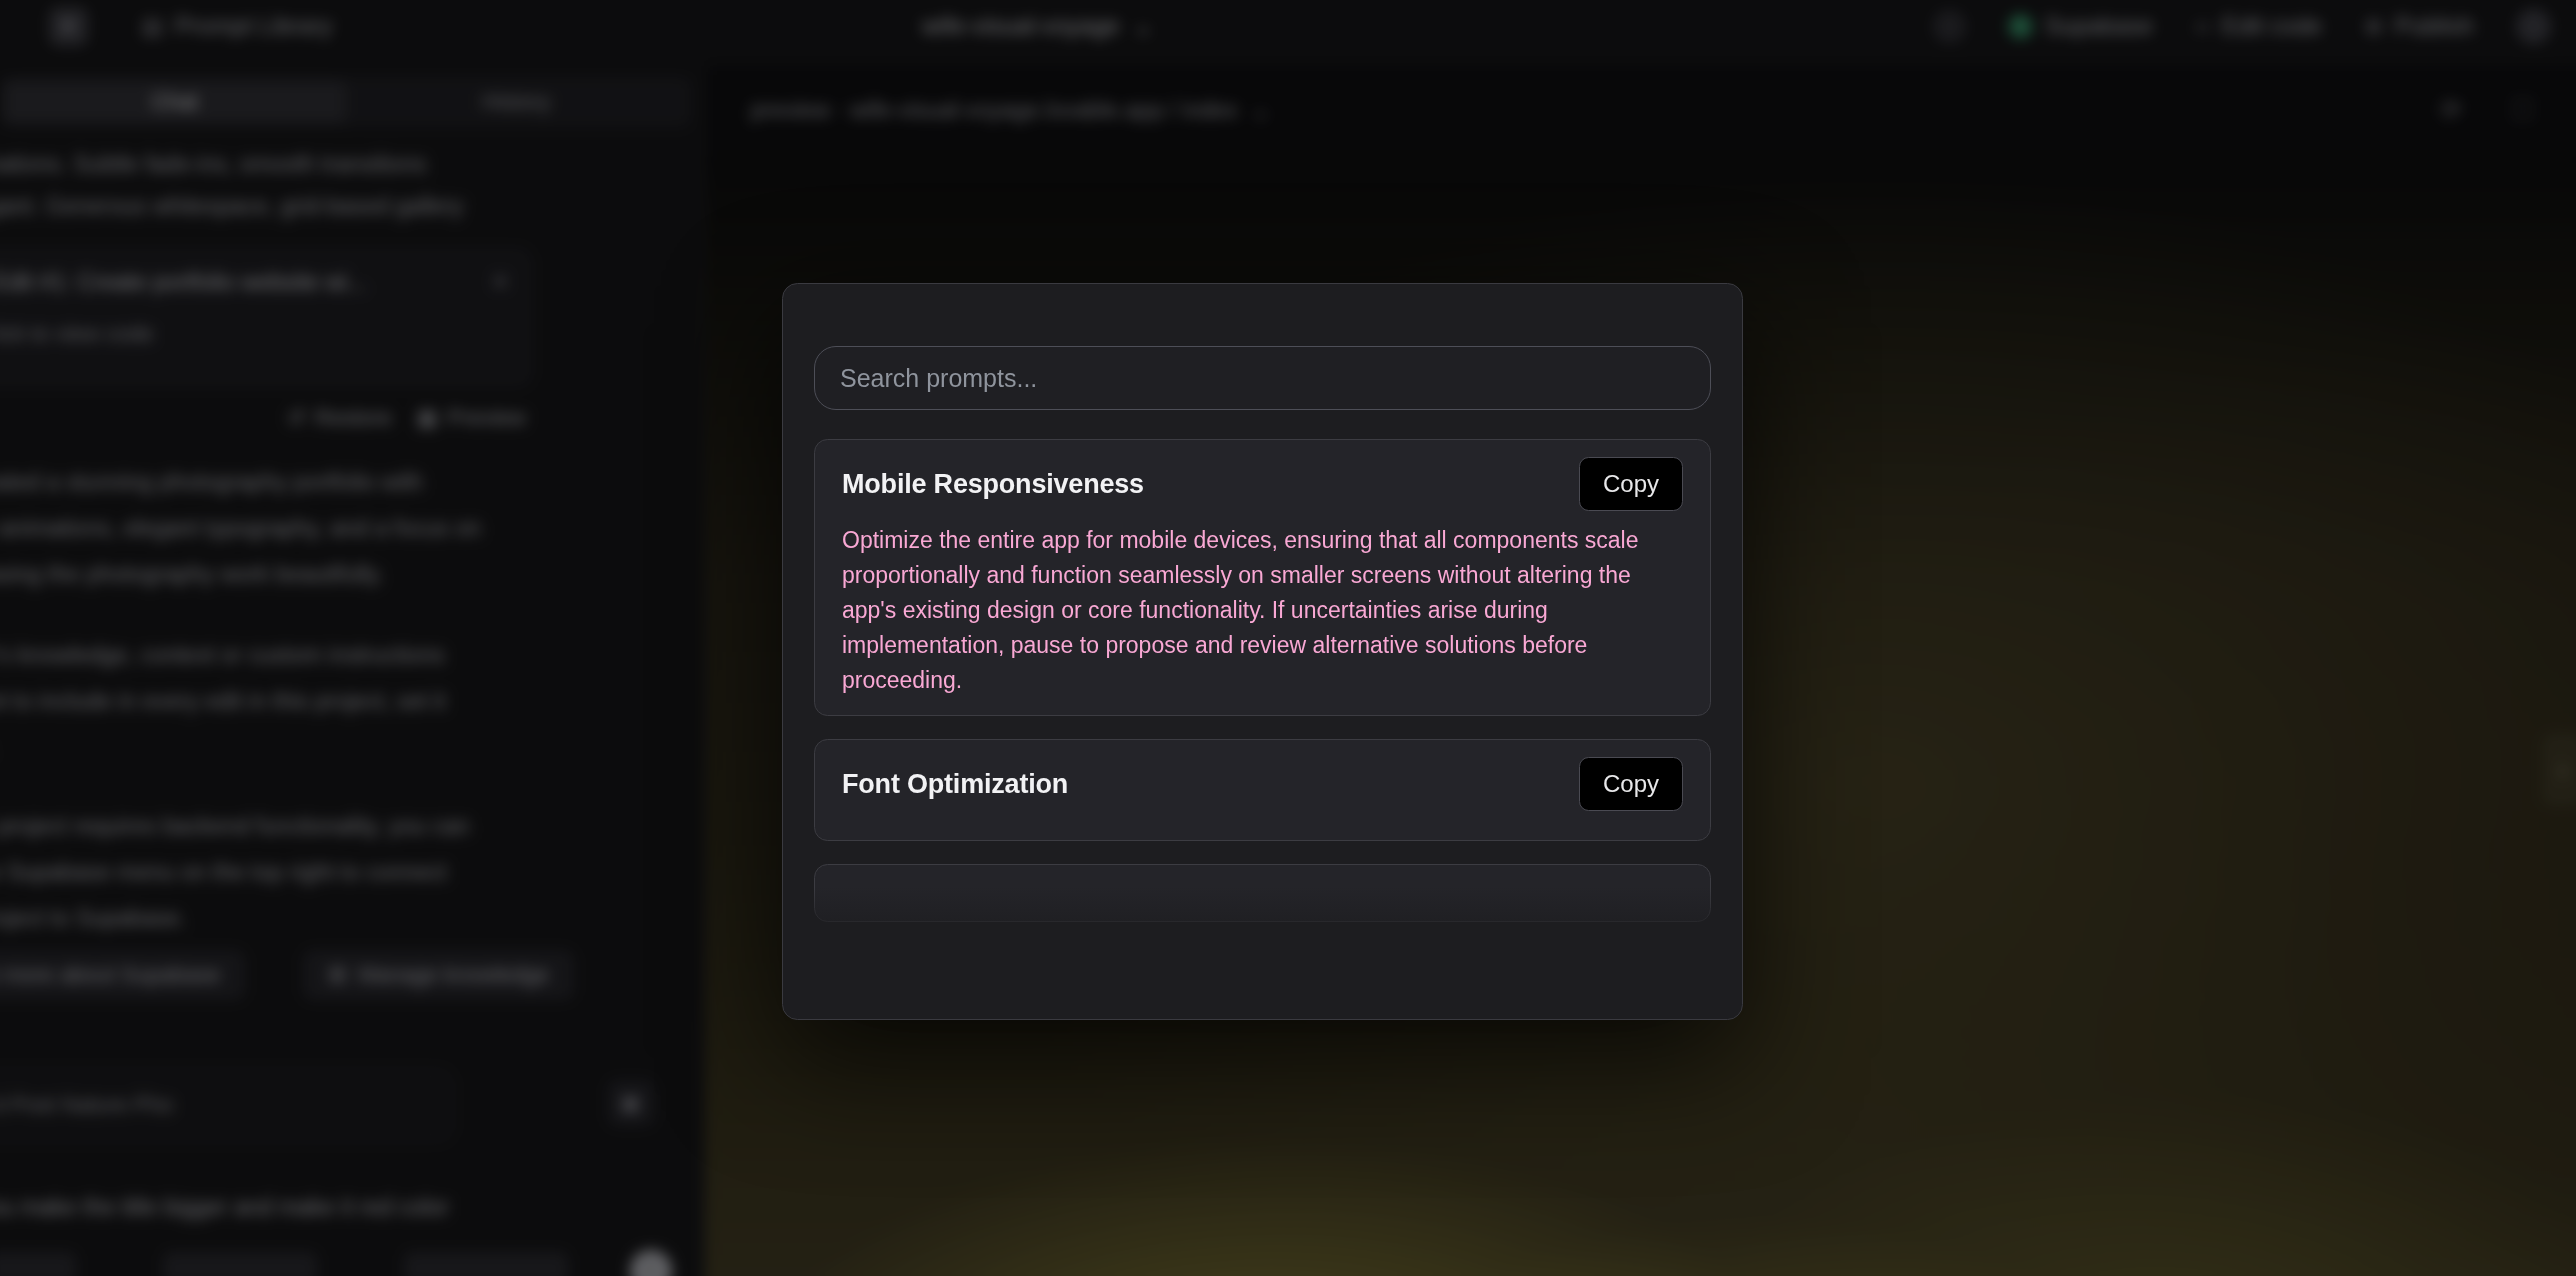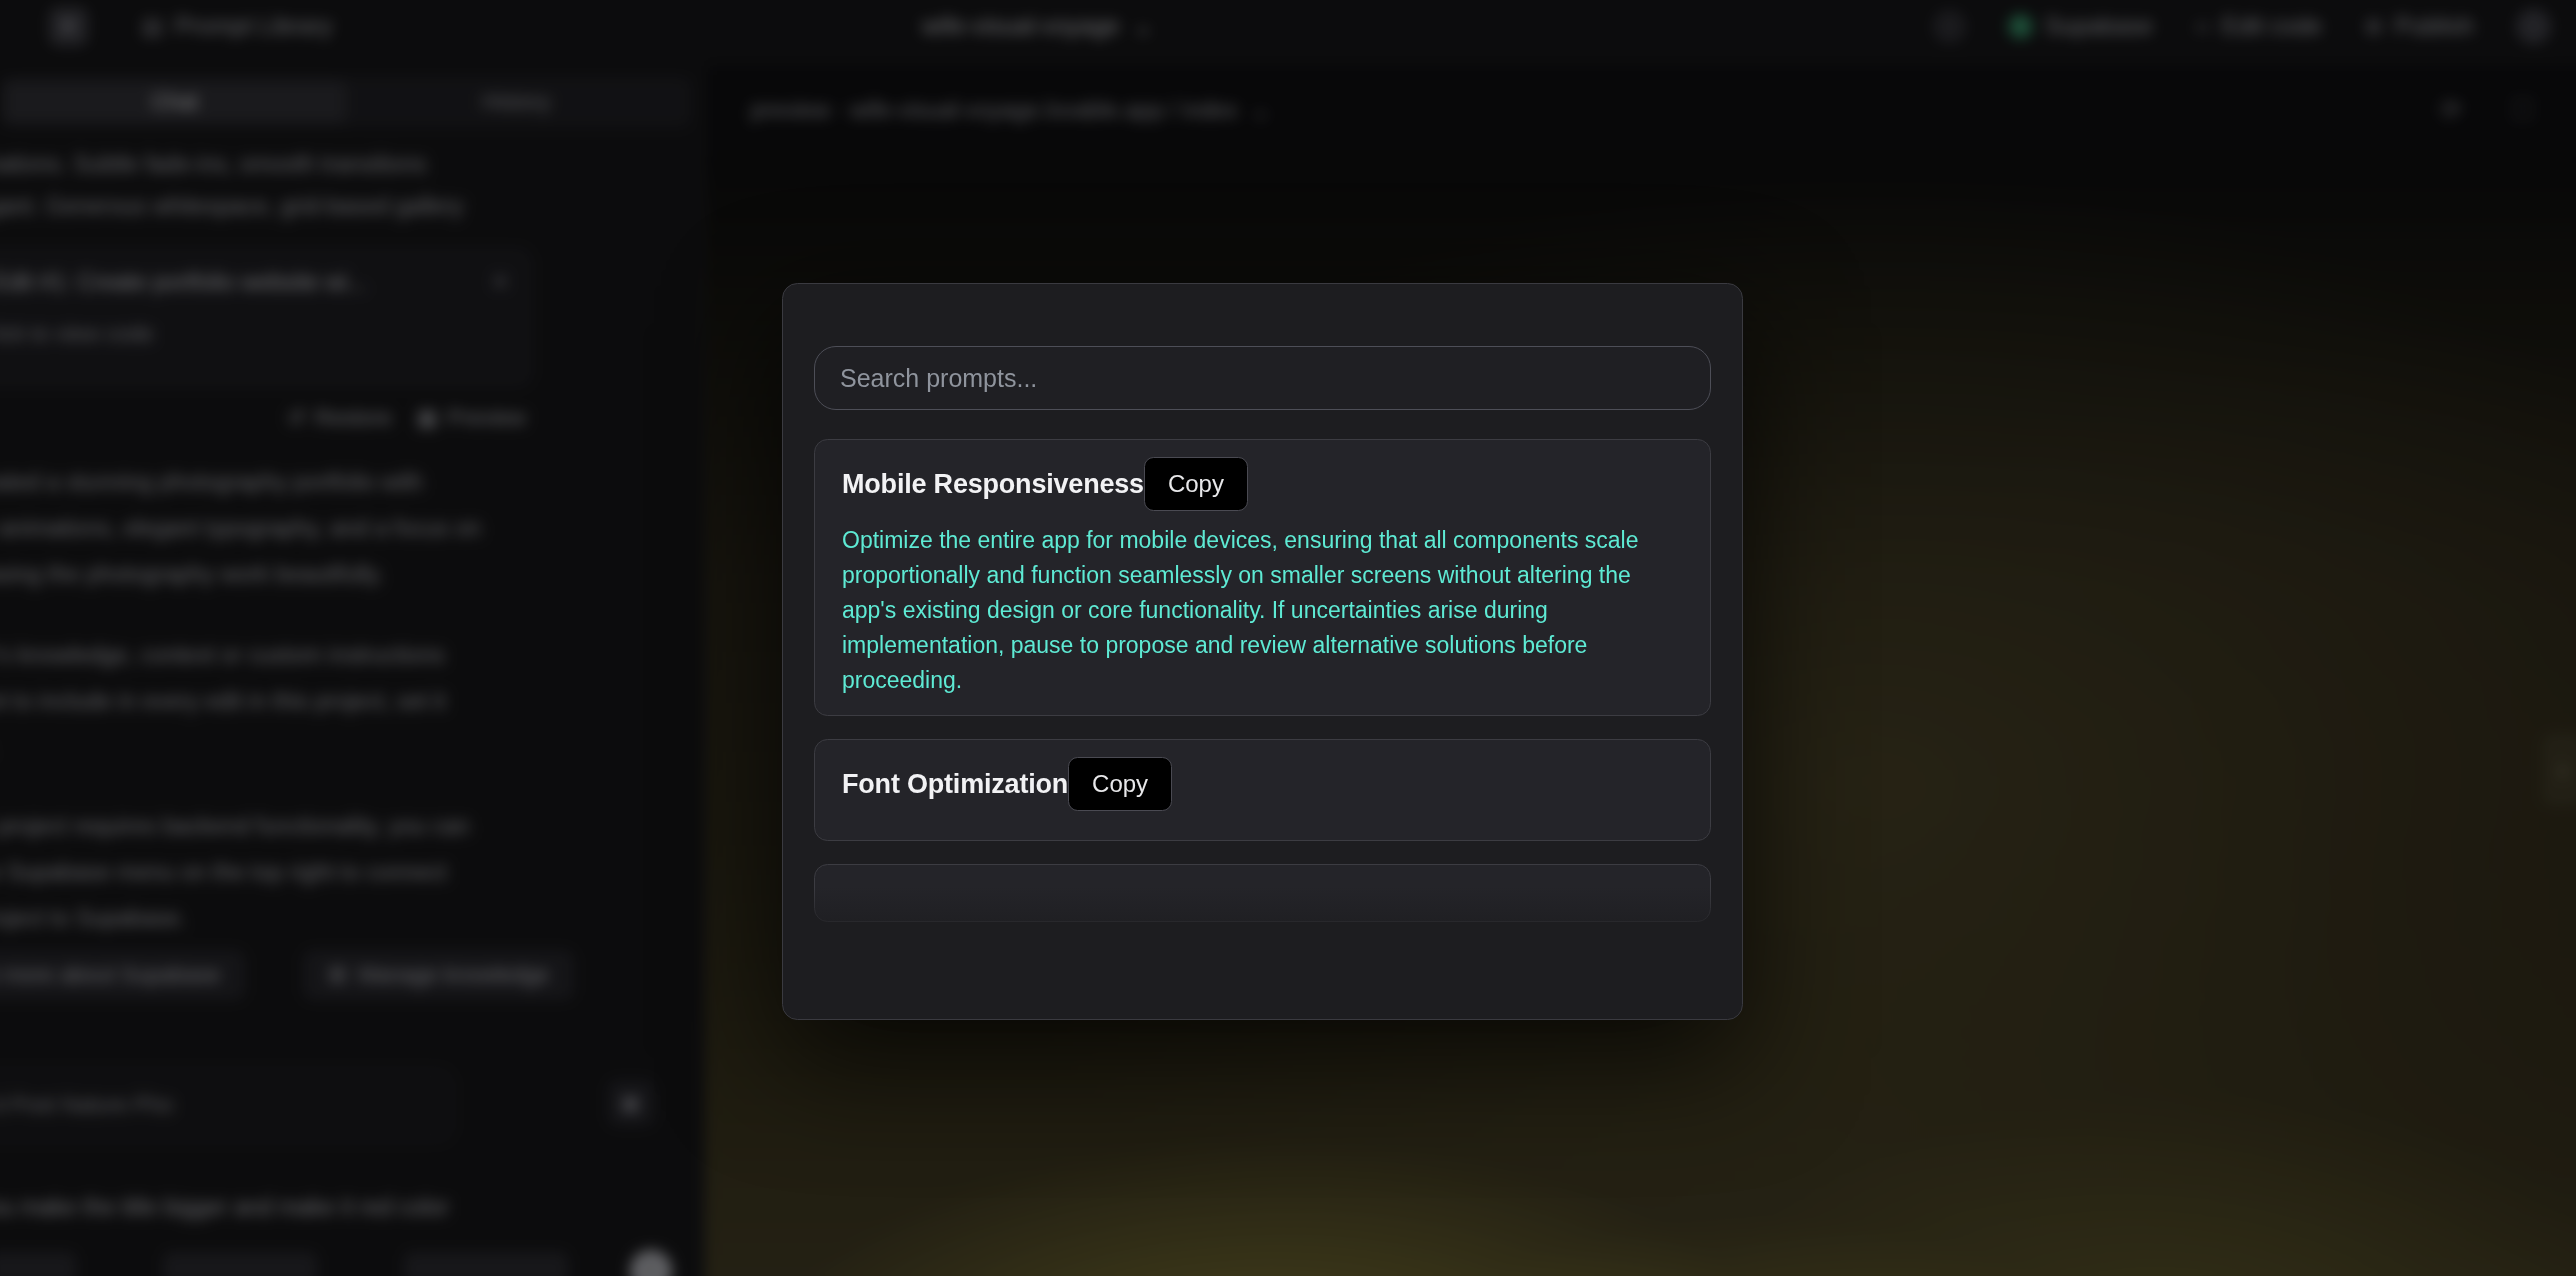--- a/index.html
+++ b/index.html
@@ -80,25 +80,25 @@
   .modal-head{display:flex;justify-content:space-between;align-items:flex-start;}
   .modal-title{font-size:30px;font-weight:700;color:#f7f7f8;letter-spacing:-0.3px;}
   .modal-close{color:#8f9096;font-size:27px;line-height:27px;margin-top:3.9px;cursor:pointer;}
   .search{margin-top:29px;width:100%;height:64px;background:#1f1f23;border:1px solid #4d4e57;
           border-radius:22px;box-sizing:border-box;padding:0 25px;font-size:25px;color:#e4e4e7;
           font-family:"Liberation Sans",sans-serif;outline:none;}
   .search::placeholder{color:#8f949d;}
   .cards{position:relative;margin-top:29px;height:510px;overflow:hidden;}
   .card{background:#242429;border:1px solid #3c3c42;border-radius:13.5px;
         padding:17.3px 27px;box-sizing:border-box;margin-bottom:23px;}
-  .card-top{display:flex;justify-content:flex-start;align-items:center;height:54px;margin-bottom:11.6px;}
+  .card-top{display:flex;justify-content:space-between;align-items:center;height:54px;margin-bottom:11.6px;}
   .card-title{font-size:27px;font-weight:700;color:#f2f2f4;letter-spacing:-0.2px;}
   .copy-btn{height:54px;min-width:100px;padding:0 23px;background:#000000;border:1px solid #4a4a52;
             border-radius:9.6px;color:#e8e8ea;font-size:24px;font-family:"Liberation Sans",sans-serif;cursor:pointer;}
-  .card-body{font-size:23px;line-height:35px;color:#5eead4;}
+  .card-body{font-size:23px;line-height:35px;color:#f9a8d4;}
   .card.peek{height:58px;margin-bottom:0;}
   .fade{position:absolute;left:0;right:0;bottom:0;height:62px;
         background:linear-gradient(180deg,rgba(29,29,32,0),#1d1d20 85%);}
 </style>
 </head>
 <body>
 
 <div class="stage">
 
   <div class="app">

